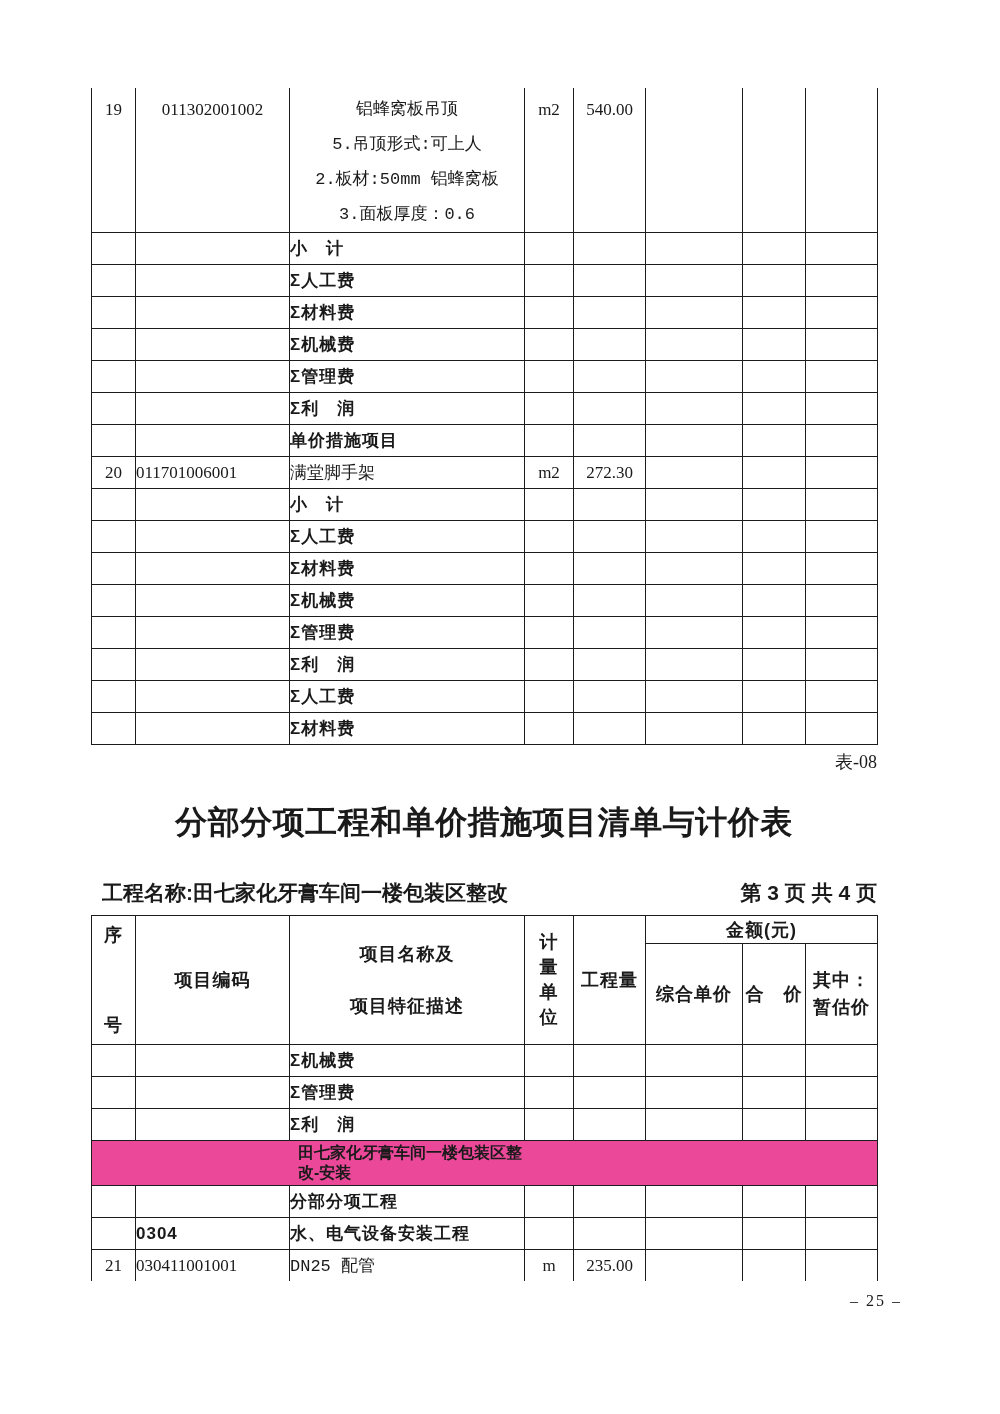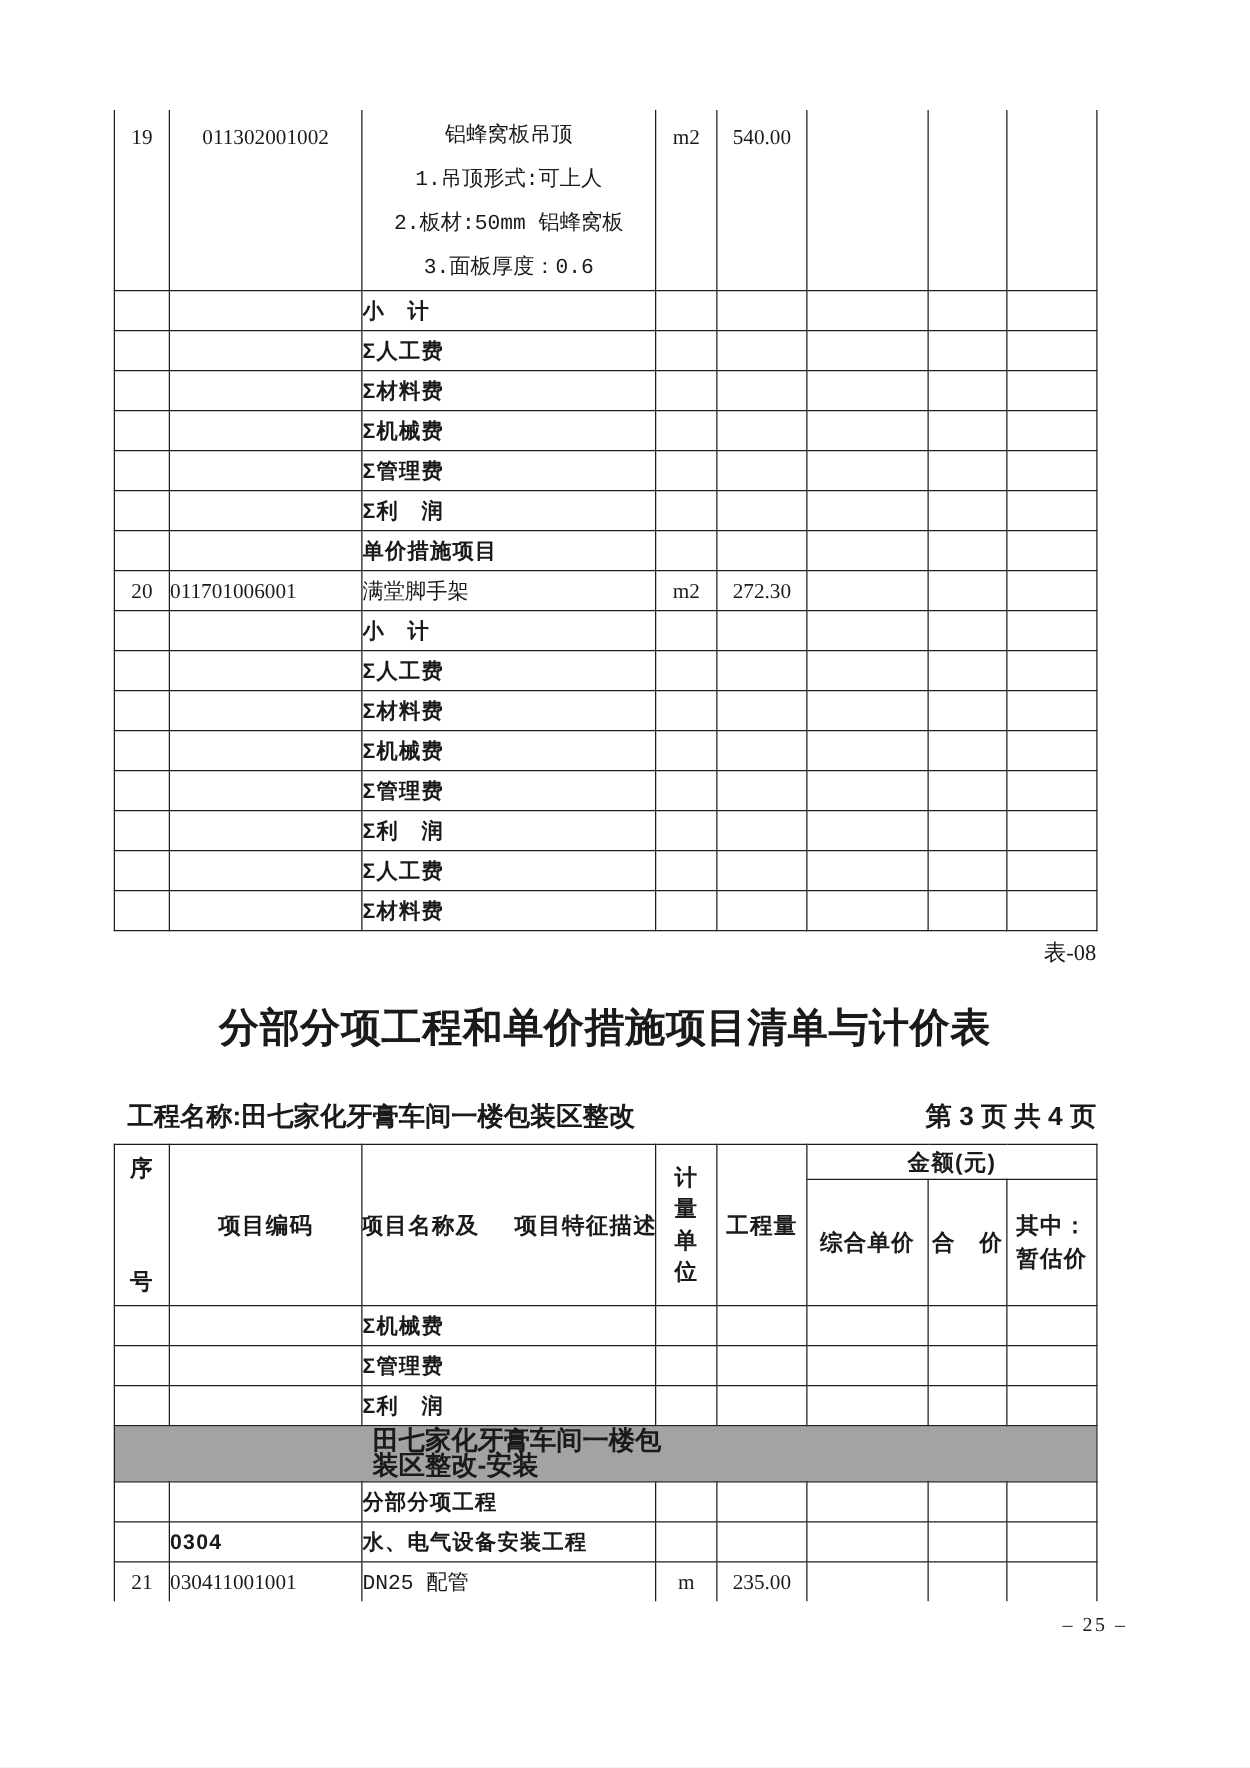--- a/index.html
+++ b/index.html
@@ -40,32 +40,32 @@
   tr.tall td.c { line-height:35px; }
   
   .bot-tbl td.hd {
     font-family:"Liberation Sans","DejaVu Sans",sans-serif;
     font-weight:bold; font-size:18px; text-align:center; letter-spacing:1px;
   }
   tr.h1 td { height:26px; }
   tr.h2 td { height:96px; }
   .seqbox { height:114px; display:flex; flex-direction:column;
             justify-content:space-between; align-items:center; padding:7px 0; }
-  .namebox{ display:flex; justify-content:center;
+  .namebox{ display:flex; flex-direction:column; justify-content:center;
             align-items:center; gap:28px; }
   .vert   { width:22px; margin:0 auto; line-height:25px;
             word-break:break-all; white-space:normal; text-align:center; }
   td.incl { text-align:left; vertical-align:top; padding:10px 0 0 6px;
             line-height:27px; white-space:normal; }
   td.incl span { display:block; }
   
   tr.sect td {
-    background:#a3a3a3; height:44px; vertical-align:middle;
+    background:#ec4899; height:44px; vertical-align:middle;
     font-family:"Liberation Sans","DejaVu Sans",sans-serif;
-    font-weight:bold; font-size:21px; white-space:normal;margin-left:16px;
+    font-weight:bold; font-size:16px; white-space:normal;margin-left:16px;
   }
   tr.sect td div { margin-left:206px; width:245px; line-height:20px; }
   
   td.bcode {
     font-family:"Liberation Sans","DejaVu Sans",sans-serif;
     font-weight:bold; font-size:18px; padding-left:12px; letter-spacing:1px;
   }
   
   .tbl-ref {
     position:absolute; left:91px; width:786px; top:750px;
@@ -105,21 +105,21 @@
         <col style="width:72px">
     </colgroup>
     <tbody>
       <tr class="tall">
         <td class="c">19</td>
         <td class="code">
             <div>011302001002</div>
           </td>
         <td class="name">
           <div>铝蜂窝板吊顶</div>
-          <div>1.吊顶形式:可上人</div>
+          <div>5.吊顶形式:可上人</div>
           <div>2.板材:50mm 铝蜂窝板</div>
           <div>3.面板厚度：0.6</div>
         </td>
         <td class="c">m2</td>
         <td class="c">540.00</td>
         <td></td>
         <td></td>
         <td></td>
       </tr>
 

